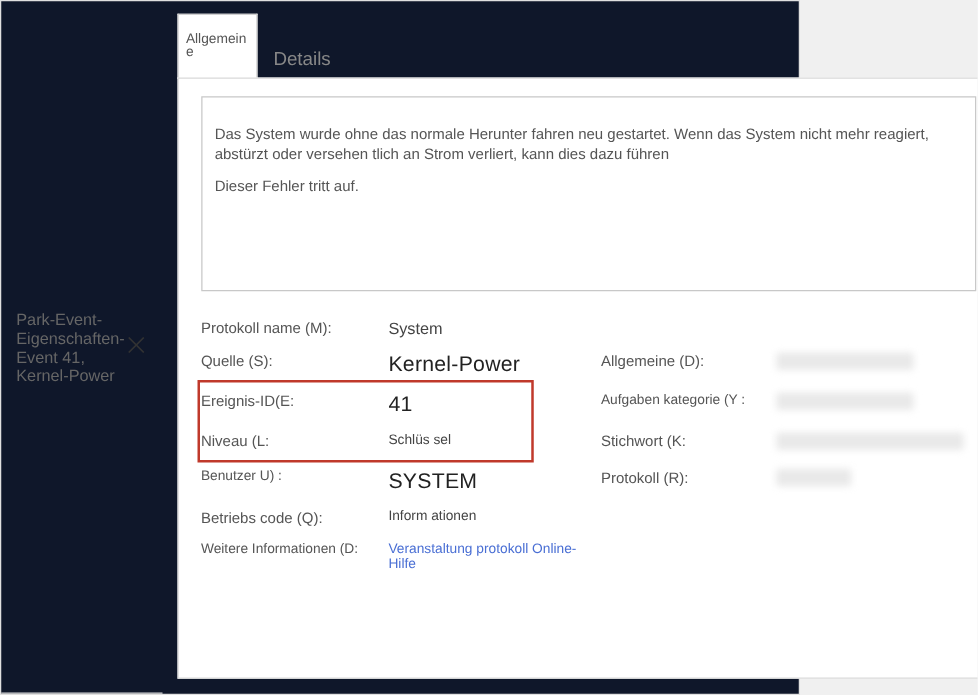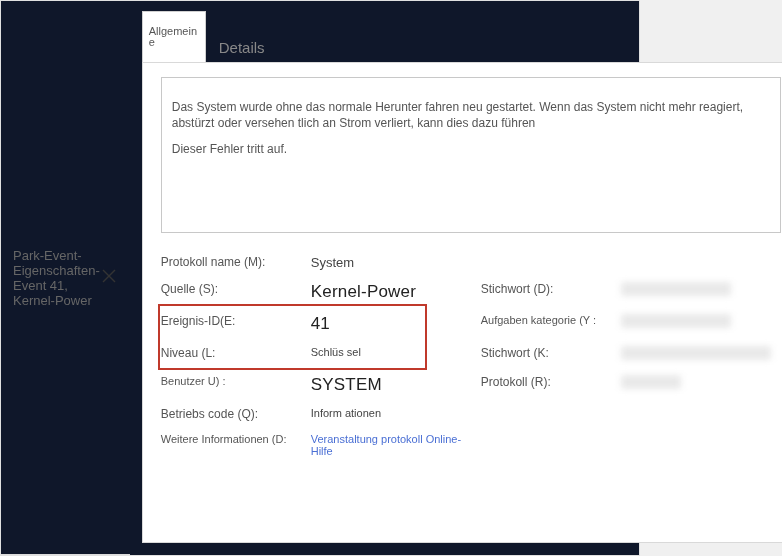--- a/index.html
+++ b/index.html
@@ -62,21 +62,21 @@
 
       <div class="grid">
 
         <div class="lbl">Protokoll name (M):</div>
         <div class="val">System</div>
         <div></div>
           <div></div>
 
         <div class="lbl">Quelle (S):</div>
         <div class="val big">Kernel-Power</div>
-        <div class="lbl">Stichwort (D):</div>
+        <div class="lbl">Allgemeine (D):</div>
         <div class="val"><span class="blur"> </span></div>
 
         <div class="lbl">Ereignis-ID(E:</div>
         <div class="val big">41</div>
         <div class="lbl small">Aufgaben kategorie (Y :</div>
         <div class="val"><span class="blur"> </span></div>
 
         <div class="lbl">Niveau (L:</div>
         <div class="val small">Schlüs sel</div>
         <div class="lbl">Stichwort (K:</div>

